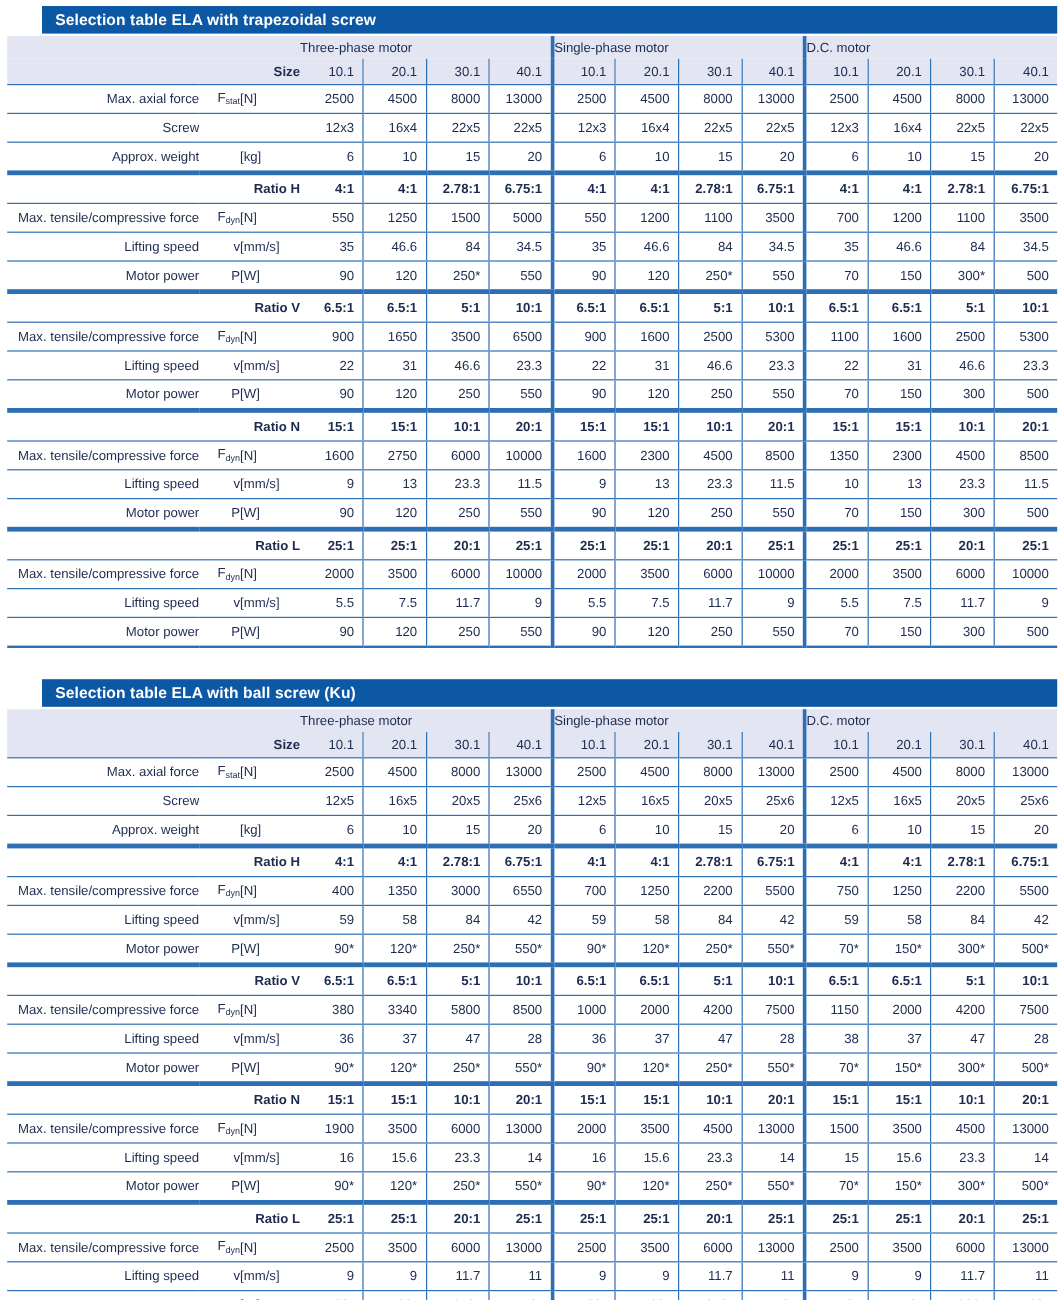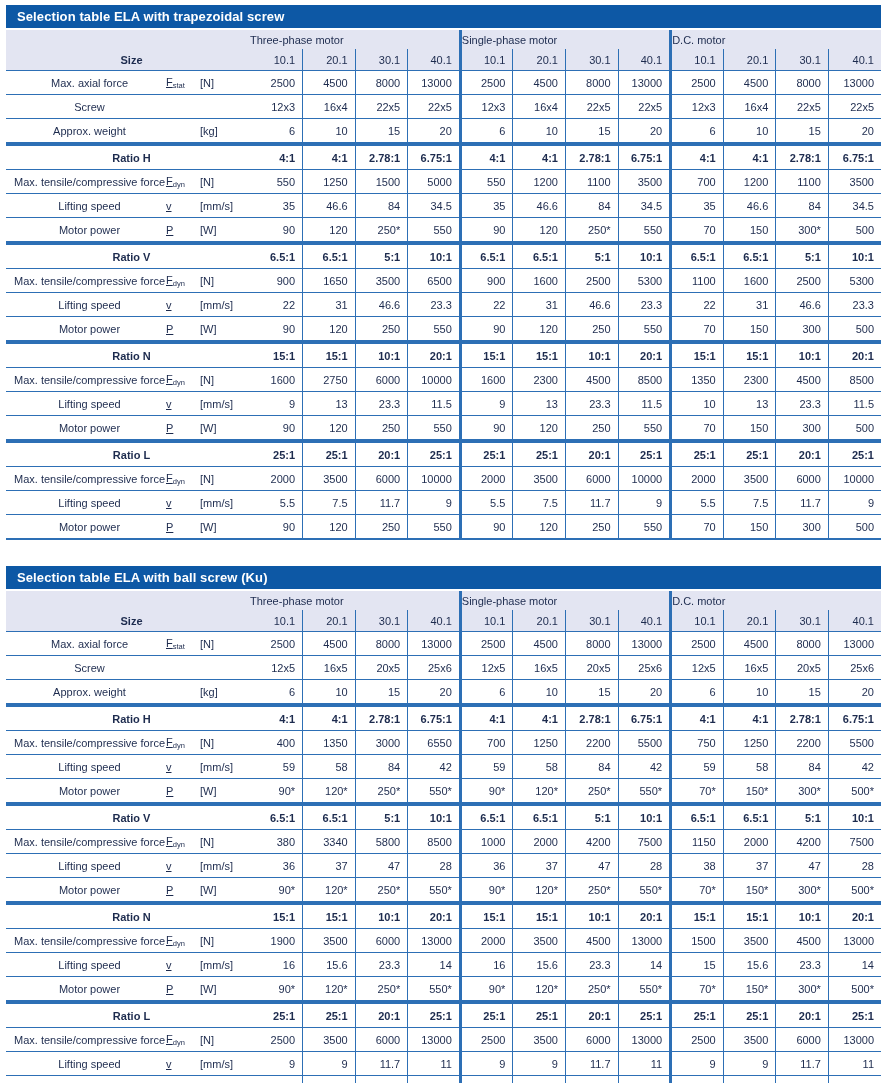--- a/index.html
+++ b/index.html
@@ -9,32 +9,33 @@
     --ink:#1d2b4e;
   }
   html,body{margin:0;padding:0;background:#ffffff;}
   body{width:886px;font-family:"Liberation Sans",sans-serif;color:var(--ink);}
   .page{padding:5px 5px 0 6px;}
   .spec-table{margin-bottom:26px;}
   .title-bar{
     background:var(--title-bar);color:#ffffff;font-weight:bold;font-size:13px;
     height:23px;line-height:23px;padding-left:11px;margin-bottom:2px;
     letter-spacing:0.1px;
+    margin-left:29px;
   }
   table{border-collapse:collapse;table-layout:fixed;width:875px;font-size:11px;}
   td{padding:0;height:23px;vertical-align:middle;overflow:hidden;white-space:nowrap;}
   tr.motor-row td{background:var(--header-band);height:19px;}
   tr.size-row td{background:var(--header-band);height:21px;border-bottom:1px solid var(--grid);}
   tr.data-row td{border-bottom:1px solid var(--grid);background:#fff;}
   tr.ratio-row td{border-top:4px solid var(--grid);border-bottom:1px solid var(--grid);font-weight:bold;background:#fff;}
   tr.last-row td{border-bottom:2px solid var(--grid);}
   .grp-name{text-align:left;}
-  .lbl{text-align:center;padding-left:7px;}
+  .lbl{text-align:right;padding-left:7px;}
   .bold{font-weight:bold;}
-  .sym{text-align:left;text-decoration:underline;}
+  .sym{text-align:right;}
   .unit{text-align:left;}
   .val{text-align:right;padding-right:7px;}
   .vdiv{border-left:1px solid var(--grid);}
   .grp-b{border-left:3px solid var(--grid);}
   sub{font-size:7.5px;vertical-align:-2px;}
 </style>
 </head>
 <body>
 
 <div class="page">

